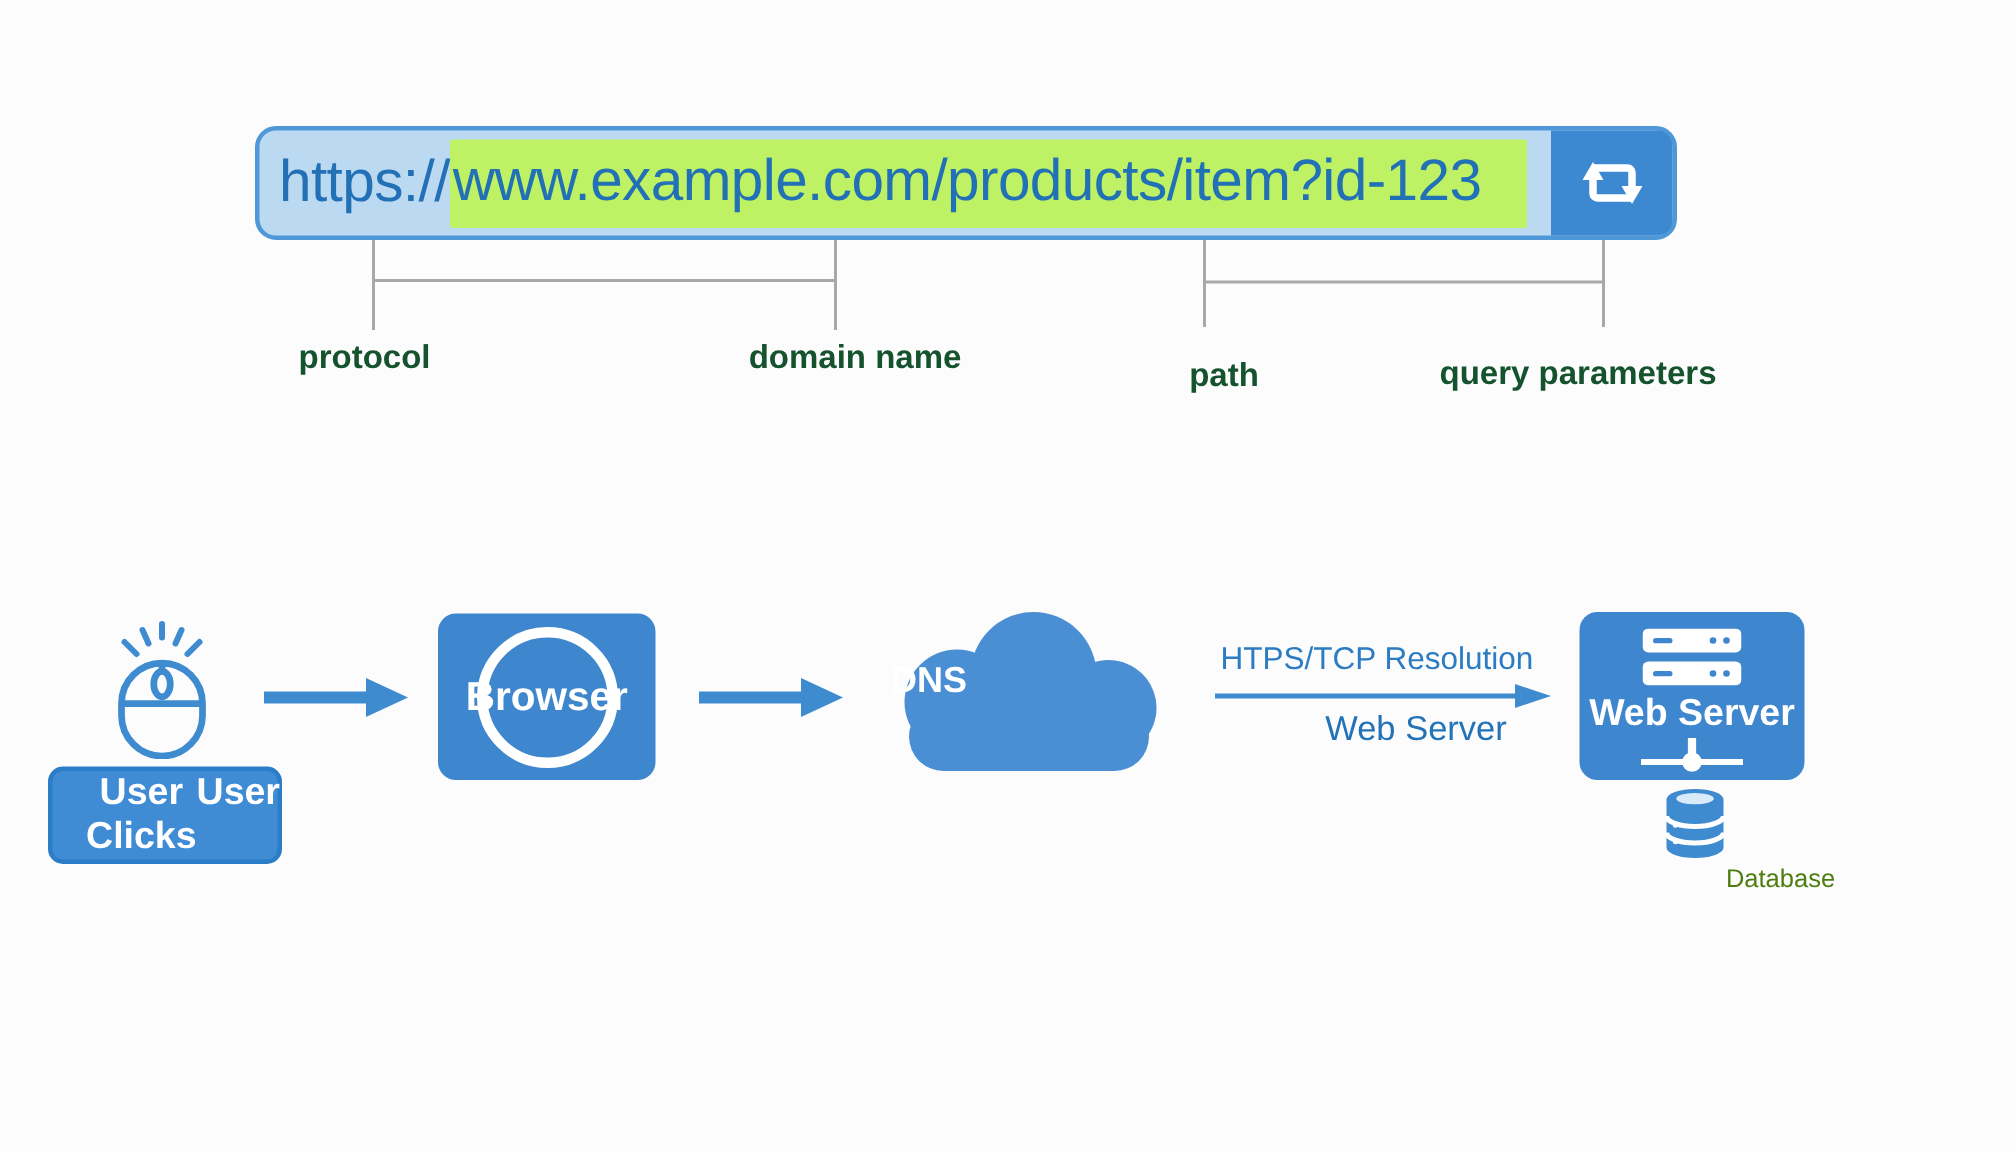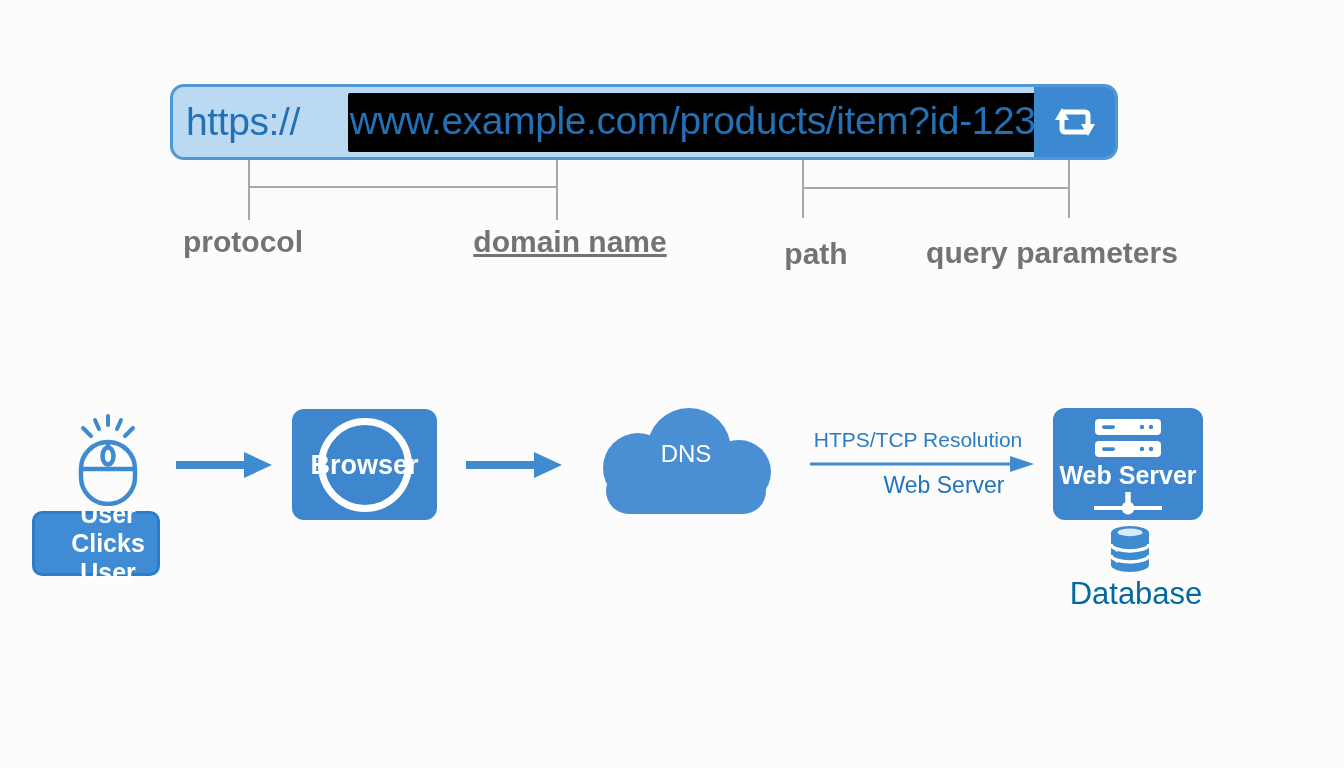--- a/index.html
+++ b/index.html
@@ -4,56 +4,56 @@
 <style>
   html,body{margin:0;padding:0;background:#fff;}
   .stage{position:relative;width:1344px;height:768px;background:#fcfcfd;overflow:hidden;
          font-family:"Liberation Sans",sans-serif;}
   .abs{position:absolute;}
 
   
   .url-bar{position:absolute;left:170px;top:84px;width:948px;height:76px;
            background:#bcd9f2;border:3px solid #4e98d8;border-radius:14px;box-sizing:border-box;}
   .url-text{position:absolute;left:13px;top:0;height:70px;display:flex;align-items:center;
-            font-size:39px;color:#2270b5;white-space:nowrap;letter-spacing:-0.4px;gap:48px;}
-  .url-highlight{background:#000000;padding:6px 30px 9px 2px;border-radius:2px;}
+            font-size:39px;color:#2270b5;white-space:nowrap;letter-spacing:-0.4px;}
+  .url-highlight{background:#bef264;padding:6px 30px 9px 2px;border-radius:2px;}
   .refresh-btn{position:absolute;right:0;top:0;width:81px;height:70px;background:#3c89d2;
                border-radius:0 10px 10px 0;display:flex;align-items:center;justify-content:center;}
 
   
   .vline{position:absolute;width:2px;background:#a8a8a8;}
   .hline{position:absolute;height:2px;background:#a8a8a8;}
 
   
-  .part-label{position:absolute;transform:translateX(-50%);font-size:30px;font-weight:bold;
-              color:#737373;white-space:nowrap;}
+  .part-label{position:absolute;transform:translateX(-50%);font-size:22px;font-weight:bold;
+              color:#14532d;white-space:nowrap;}
 
   
-  .user-box{position:absolute;left:32px;top:511px;width:128px;height:65px;background:#3f8cd4;
+  .user-box{position:absolute;left:32px;top:511px;width:156px;height:65px;background:#3f8cd4;
             border:3px solid #2c7dc7;border-radius:10px;box-sizing:border-box;color:#fff;
             font-weight:bold;font-size:25px;line-height:29px;text-align:center;
-            display:flex;flex-direction:column;justify-content:center;padding-left:24px;}
+            display:flex;flex-direction:row;justify-content:center;padding-left:24px;}
   .browser-box{position:absolute;left:292px;top:409px;width:145px;height:111px;
                background:#3e86cd;border-radius:12px;}
   .browser-ring{position:absolute;left:50%;top:50%;transform:translate(-50%,-50%);
                 width:94px;height:94px;border:7px solid #fff;border-radius:50%;box-sizing:border-box;}
   .browser-label{position:absolute;width:100%;top:50%;transform:translateY(-50%);text-align:center;
                  color:#fff;font-size:27px;font-weight:bold;}
   .cloud{position:absolute;left:594px;top:406px;width:184px;height:108px;}
-  .cloud-text{position:absolute;width:100%;text-align:center;color:#fff;font-weight:normal;
+  .cloud-text{position:absolute;width:100%;color:#fff;font-weight:bold;
               font-size:24px;line-height:28px;}
   .conn-above{position:absolute;left:918px;top:428px;transform:translateX(-50%);
               font-size:21px;color:#2b7cc2;white-space:nowrap;}
   .conn-below{position:absolute;left:944px;top:472px;transform:translateX(-50%);
               font-size:23px;color:#2273b8;white-space:nowrap;}
   .server-box{position:absolute;left:1053px;top:408px;width:150px;height:112px;background:#3e86cd;
               border-radius:12px;display:flex;flex-direction:column;align-items:center;}
   .server-label{color:#fff;font-size:25px;font-weight:bold;margin:4px 0 2px;}
-  .db-label{position:absolute;left:1136px;top:576px;transform:translateX(-50%);
-            font-size:31px;color:#0369a1;}
+  .db-label{position:absolute;left:1187px;top:576px;transform:translateX(-50%);
+            font-size:17px;color:#4d7c0f;}
 </style>
 </head>
 <body>
 
 <div class="stage">
 
   <div class="url-bar">
     <div class="url-text">
       <span>https://</span>
         <span class="url-highlight">www.example.com/products/item?id-123</span>
@@ -71,21 +71,21 @@
   </div>
 
   <div class="vline" style="left:248px;top:160px;height:60px;"></div>
   <div class="vline" style="left:556px;top:160px;height:60px;"></div>
   <div class="hline" style="left:248px;top:186px;width:308px;"></div>
   <div class="vline" style="left:802px;top:160px;height:58px;"></div>
   <div class="vline" style="left:1068px;top:160px;height:58px;"></div>
   <div class="hline" style="left:802px;top:187px;width:266px;"></div>
 
   <div class="part-label" style="left:243px;top:225px;">protocol</div>
-  <div class="part-label" style="left:570px;top:225px;text-decoration:underline;">domain name</div>
+  <div class="part-label" style="left:570px;top:225px;">domain name</div>
   <div class="part-label" style="left:816px;top:225px;margin-top:12px;">path</div>
   <div class="part-label" style="left:1052px;top:236px;">query parameters</div>
 
   <svg class="abs" style="left:75px;top:414px;" width="66" height="92" viewBox="0 0 66 92">
     <g stroke="#3e8bd0" stroke-width="4" fill="none" stroke-linecap="round">
       <path d="M8 14 L16 22"></path>
         <path d="M20 6 L24 15"></path>
         <path d="M33 2 V11"></path>
       <path d="M46 6 L42 15"></path>
         <path d="M58 14 L50 22"></path>

